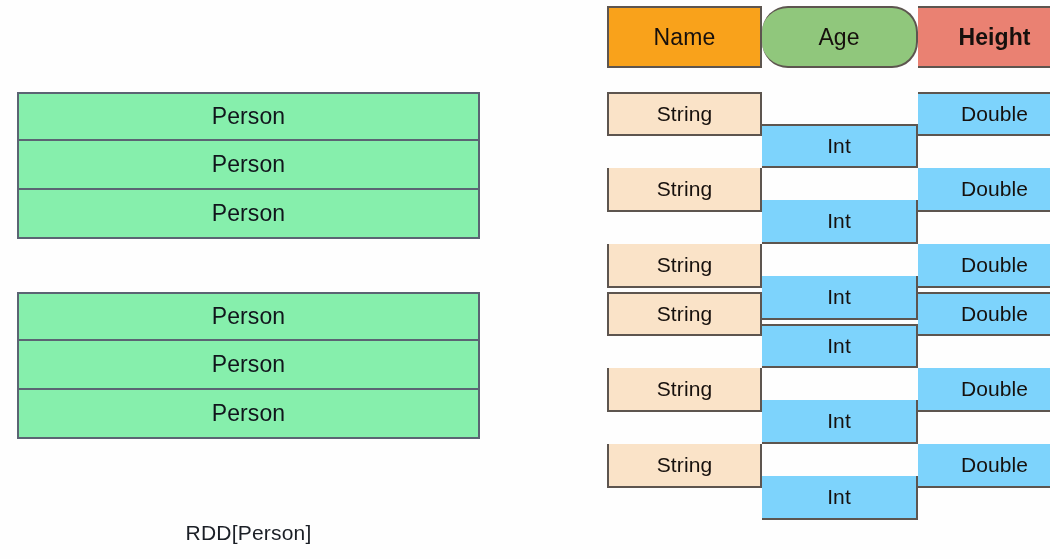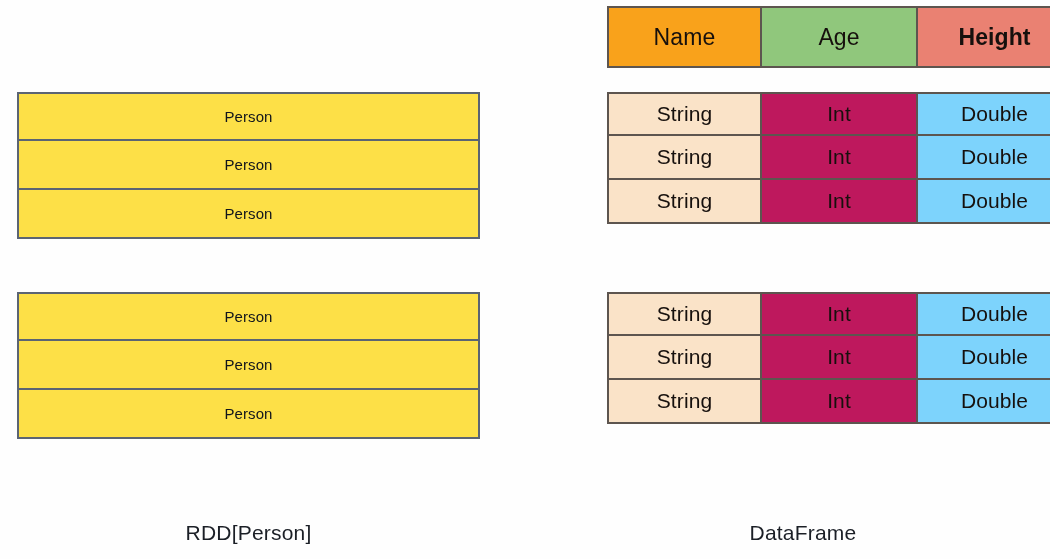--- a/index.html
+++ b/index.html
@@ -24,23 +24,23 @@
 
   
   .blockgroup {
     position: absolute;
     box-sizing: border-box;
   }
 
   .rdd-row {
     box-sizing: border-box;
     border: 2px solid #5b6473;
-    background: #fde047;
+    background: #86efac;
     color: #11151c;
-    font-size: 15px;
+    font-size: 23px;
     display: flex;
     align-items: center;
     justify-content: center;
     letter-spacing: 0.1px;
   }
   .rdd-row + .rdd-row {
     border-top: none;
   }
 
   .df-table {
@@ -71,27 +71,27 @@
   }
 
   
   .col-0 { width: 155px; }
   .col-1 { width: 156px; }
   .col-2 { width: 155px; }
 
   
   .hdr { height: 62px; font-size: 23px; }
   .hdr.c0 { background: #f9a21b; }
-  .hdr.c1 { background: #90c77c; }
+  .hdr.c1 { background: #90c77c; border-radius: 26px; }
   .hdr.c2 { background: #ea8172; font-weight: bold; }
 
   
   .bdy { height: 44px; }
   .bdy.c0 { background: #fae3c8; }
-  .bdy.c1 { background: #be185d; }
+  .bdy.c1 { background: #7dd3fc; margin-top: 32px; }
   .bdy.c2 { background: #7dd3fc; }
 
   .caption {
     position: absolute;
     font-size: 21px;
     color: #1b1f26;
     text-align: center;
     letter-spacing: 0.2px;
   }
 </style>
@@ -151,15 +151,14 @@
       <div class="df-cell bdy c1 col-1">Int</div>
       <div class="df-cell bdy c2 col-2">Double</div>
     </div>
     <div class="df-row">
       <div class="df-cell bdy c0 col-0">String</div>
       <div class="df-cell bdy c1 col-1">Int</div>
       <div class="df-cell bdy c2 col-2">Double</div>
     </div>
   </div>
 
-  <div class="caption" style="left:570px; top:521px; width:466px;">DataFrame</div>
 
 </div>
 
 </body></html>

